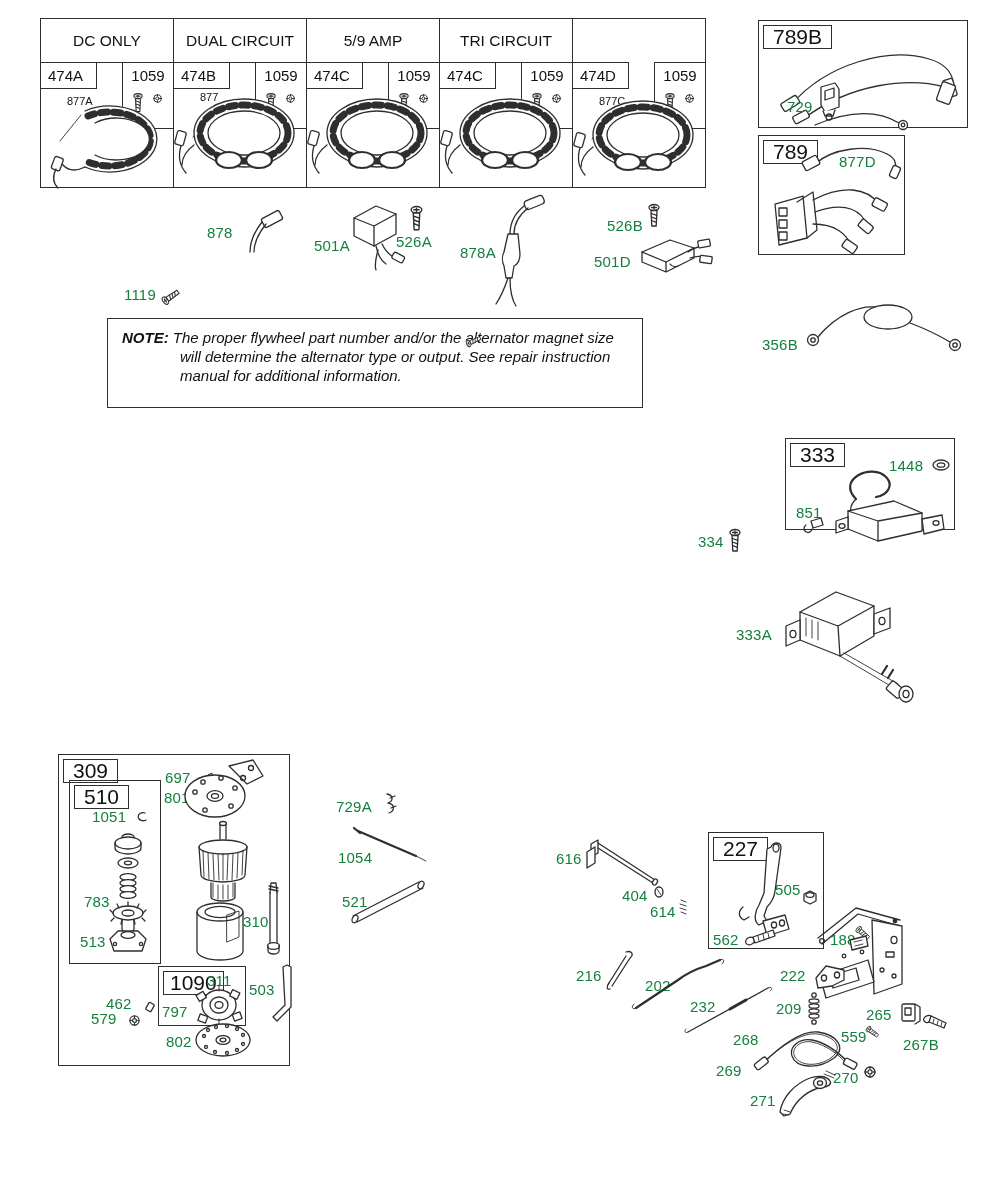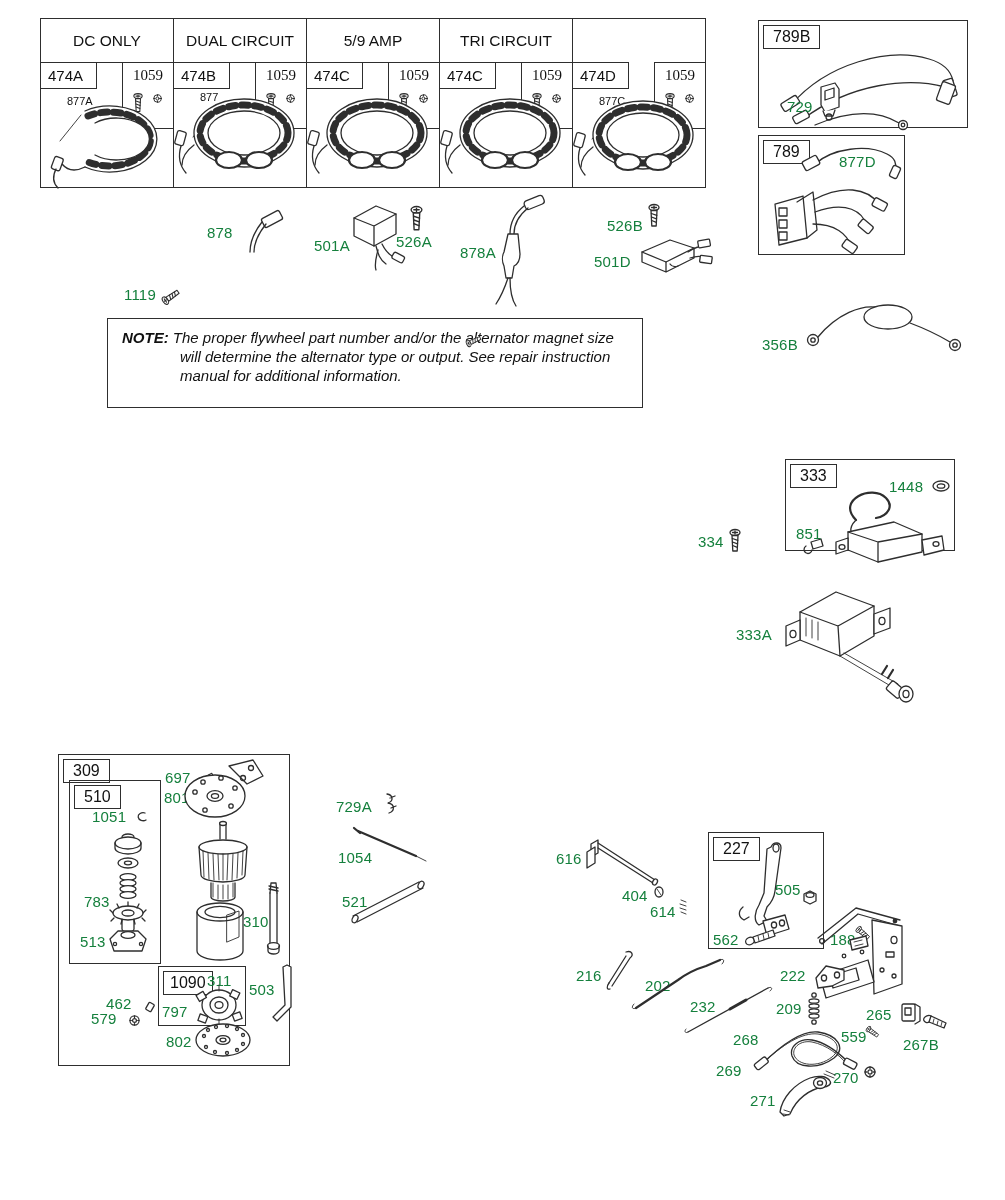--- a/index.html
+++ b/index.html
@@ -1,35 +1,35 @@
 <!DOCTYPE html>
 <html><head>
 <meta charset="utf-8">
 <style>
   * { margin:0; padding:0; box-sizing:border-box; }
   html,body { background:#fff; font-family:"Liberation Sans", sans-serif; }
   .canvas { position:relative; width:1005px; height:1200px; background:#fff; color:#111; overflow:hidden; }
   .pl { position:absolute; font-size:15px; color:#15803d; white-space:nowrap; letter-spacing:.2px; }
   .box { position:absolute; border:1.6px solid #2e2e2e; background:transparent; }
-  .corner { position:absolute; left:4px; top:4px; border:1.6px solid #2e2e2e; padding:0 9px; font-size:16px; line-height:22px; background:#fff; }
+  .corner { position:absolute; left:4px; top:4px; border:1.6px solid #2e2e2e; padding:0 9px; font-size:21px; line-height:22px; background:#fff; }
   .ill { position:absolute; overflow:visible; }
   svg * { stroke:#2e2e2e; stroke-width:1.3; fill:none; stroke-linecap:round; stroke-linejoin:round; }
   svg .f { fill:#fff; }
   svg .dk { fill:#2e2e2e; stroke:none; }
   svg .seg { stroke-width:7; stroke-dasharray:7 6; }
   svg .w2 { stroke-width:2.2; }
   svg .w3 { stroke-width:3; }
   svg .thin { stroke-width:.9; }
   
   .alt-table { position:absolute; left:40px; top:18px; width:666px; height:170px; border:1.7px solid #2e2e2e; display:flex; }
   .alt-col { position:relative; flex:1; border-right:1.7px solid #2e2e2e; }
   .alt-col:last-child { border-right:none; }
   .alt-header { height:44px; border-bottom:1.7px solid #2e2e2e; display:flex; align-items:center; justify-content:center; font-size:15.5px; }
   .pn-left { position:absolute; left:0; top:43px; width:56px; height:27px; border:1.6px solid #2e2e2e; border-left:none; display:flex; align-items:center; padding-left:7px; font-size:15px; background:#fff; }
-  .pn-right { position:absolute; right:0; top:43px; width:51px; height:27px; border:1.6px solid #2e2e2e; border-right:none; display:flex; align-items:center; justify-content:center; font-size:15px; background:#fff;font-family:Liberation Serif, serif; }
+  .pn-right { position:absolute; right:0; top:43px; width:51px; height:27px; border:1.6px solid #2e2e2e; border-right:none; display:flex; align-items:center; justify-content:center; font-size:15px; background:#fff; }
   .fast-box { position:absolute; right:0; top:69px; width:51px; height:41px; border:1.6px solid #2e2e2e; border-right:none; border-top:none; background:#fff; }
   .stator-label { position:absolute; left:26px; top:76px; font-size:11px; }
   
   .note-box { position:absolute; left:107px; top:318px; width:536px; height:90px; border:1.6px solid #2e2e2e; padding:9px 12px 0 14px; }
   .note-line { font-style:italic; font-size:15px; line-height:19px; }
   .note-line b { font-style:italic; }
   .hang { padding-left:58px; text-indent:-58px; width:512px; }
 </style>
 </head>
 <body>
@@ -274,21 +274,21 @@
   <div class="note-box">
     <svg class="ill" style="left:358px;top:8px" width="24" height="20">
         <use href="#scr" width="9" height="18" transform="rotate(-115 8 10)"></use>
       </svg>
     <div class="note-line hang">
       <b>NOTE:</b>
       <span>The proper flywheel part number and/or the alternator magnet size will determine the alternator type or output. See repair instruction manual for additional information.</span>
     </div>
   </div>
 
-  <div class="box" style="left:785px;top:459px;width:170px;height:92px">
+  <div class="box" style="left:785px;top:438px;width:170px;height:92px">
     <span class="corner">333</span>
     <span class="pl" style="left:103px;top:18px">1448</span>
     <svg class="ill" style="left:146px;top:20px" width="18" height="12">
       <ellipse cx="9" cy="6" rx="8" ry="5" class="f"></ellipse>
         <ellipse cx="9" cy="6" rx="3.8" ry="2.2"></ellipse>
     </svg>
     <svg class="ill" style="left:10px;top:38px" width="152" height="66">
       <path d="M60 22 C40 2 76 -14 90 0 C98 8 92 18 80 20" class="w2"></path>
       <path d="M60 22 C56 26 54 30 55 34"></path>
       <path d="M52 34 L98 24 L126 36 L126 54 L82 64 L52 52 Z" class="f"></path>

